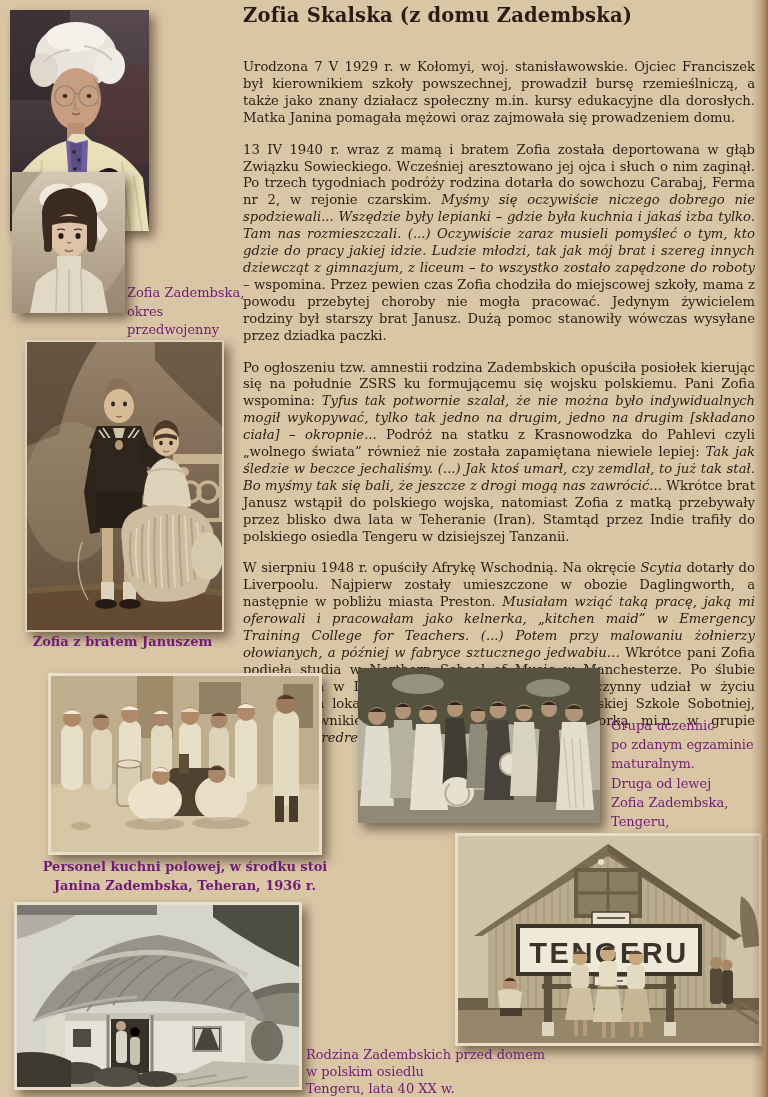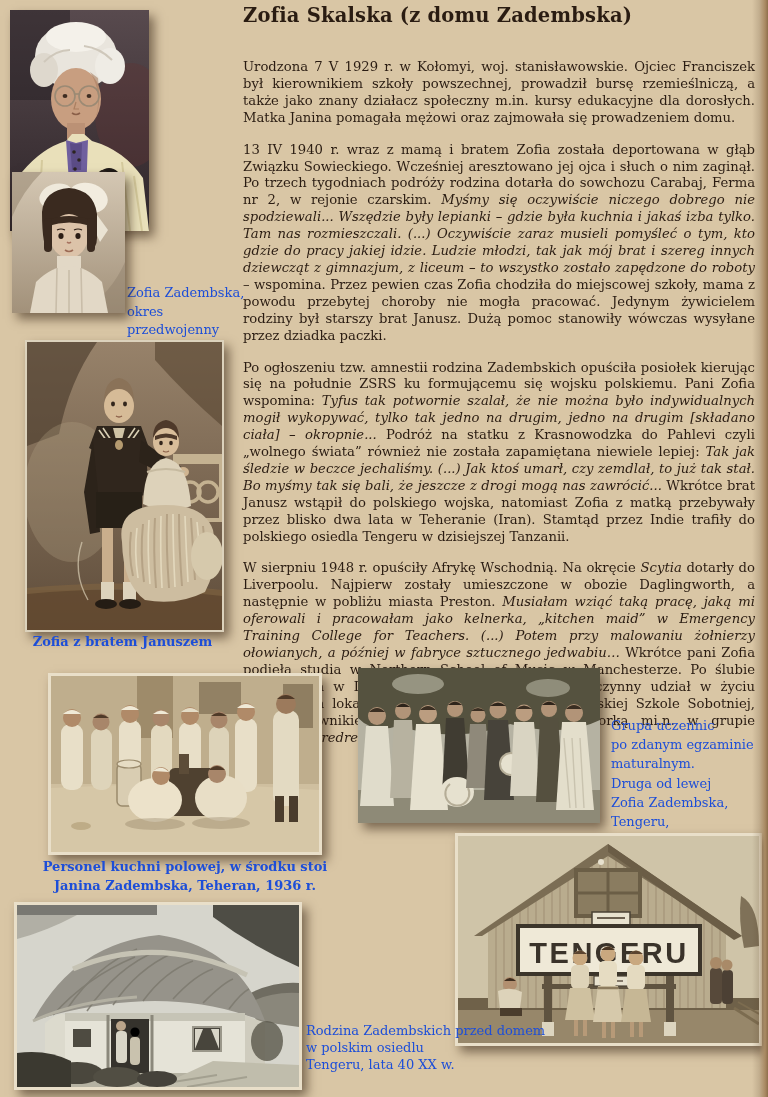--- a/index.html
+++ b/index.html
@@ -24,31 +24,31 @@
     margin:0 0 32px 0; font-size:19.5px; font-weight:bold; letter-spacing:.2px;
   }
   #article p{
     margin:0 0 15px 0; font-size:13.2px; line-height:16.9px;
     text-align:justify;
   }
   #article p i{ font-style:italic; }
 
   .caption{
     position:absolute; font-size:13px; line-height:18px;
-    white-space:pre-line; color:#1d4ed8;
+    white-space:pre-line; color:#701a75;
   }
   .cap-center{ text-align:center;font-weight:bold; }
   .cap-right{ text-align:right; }
 
   #caption-prewar{ left:127px; top:284px; width:125px; line-height:18.5px;}
   #caption-brother{ left:25px; top:633px; width:195px; }
   #caption-kitchen{ left:33px; top:858px; width:304px; line-height:18.5px;}
   #caption-graduates{ left:611px; top:670px; width:150px; line-height:19.2px;margin-top:46px; }
   #caption-station{ left:293px; top:862px; width:155px; line-height:18.6px; }
-  #caption-house{ left:306px; top:1022px; width:285px; line-height:17px; }
+  #caption-house{ left:306px; top:1046px; width:285px; line-height:17px; }
 </style>
 </head>
 <body>
 
 <div id="page">
 
   <div class="photo" style="left:10px;top:10px;">
     <svg width="139" height="221" viewBox="0 0 139 221">
       <defs>
         <linearGradient id="g1" x1="0" y1="0" x2="0" y2="1">

